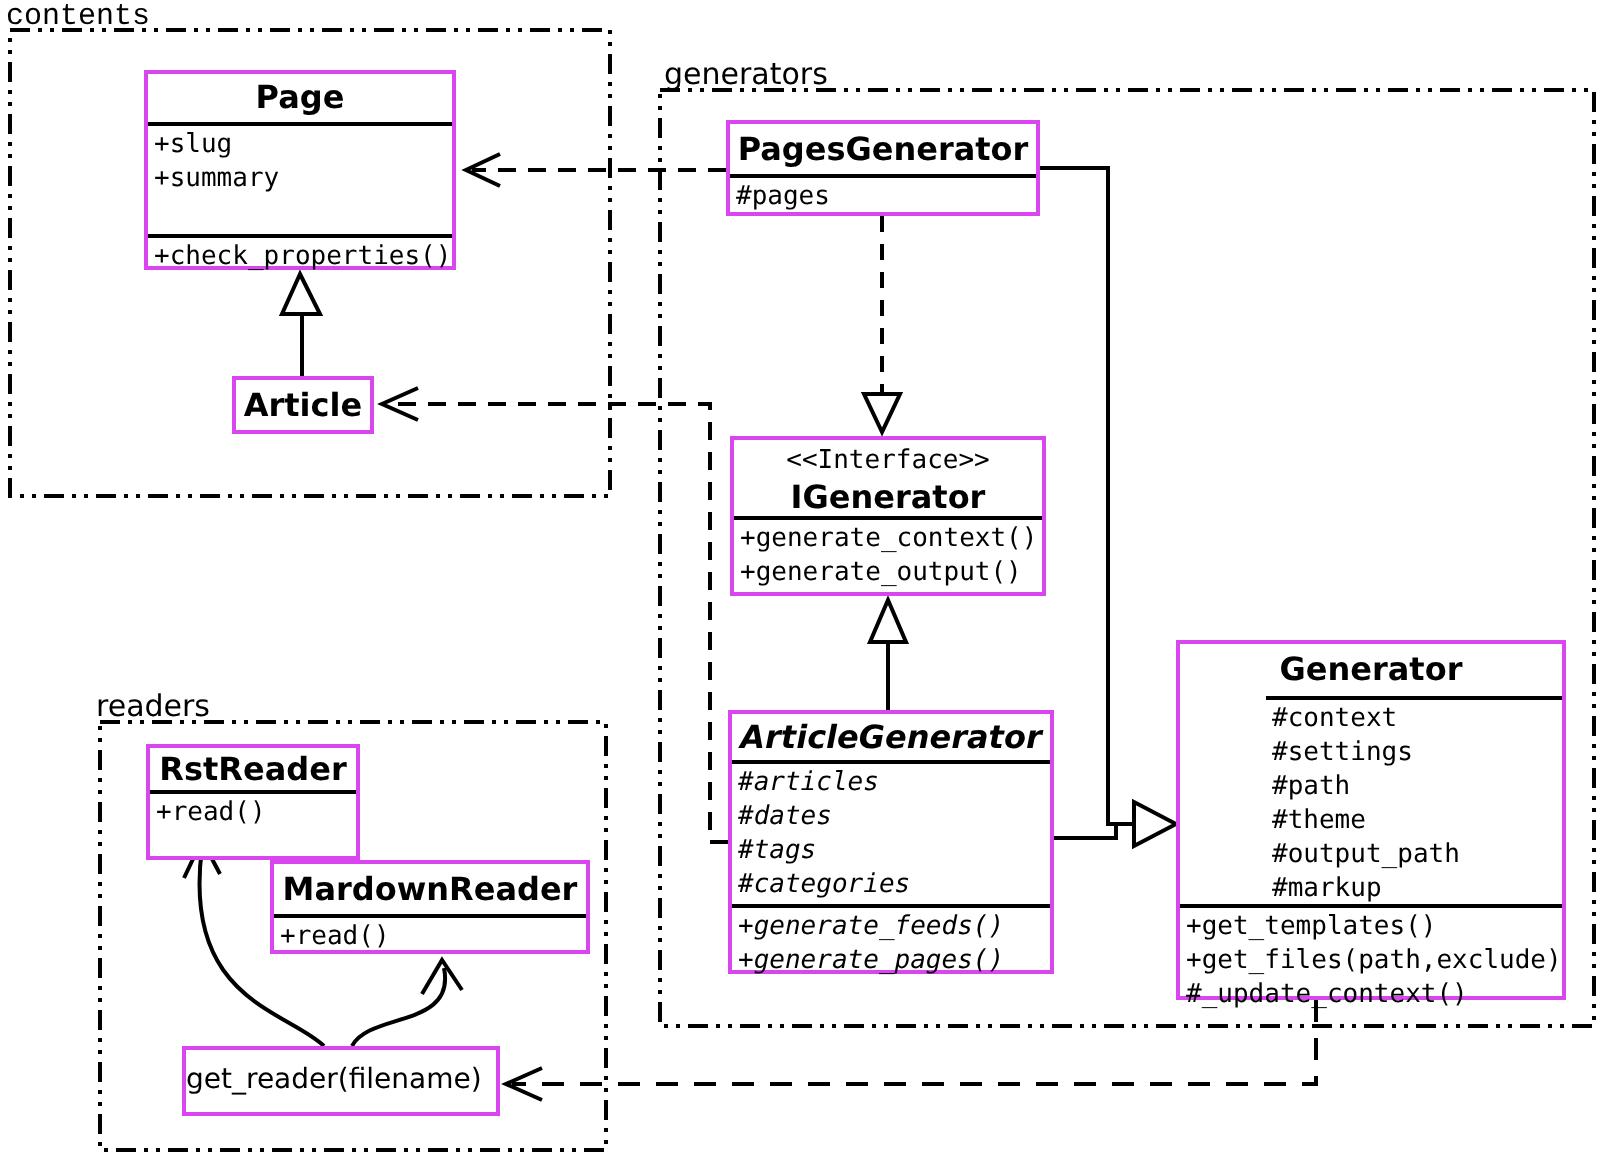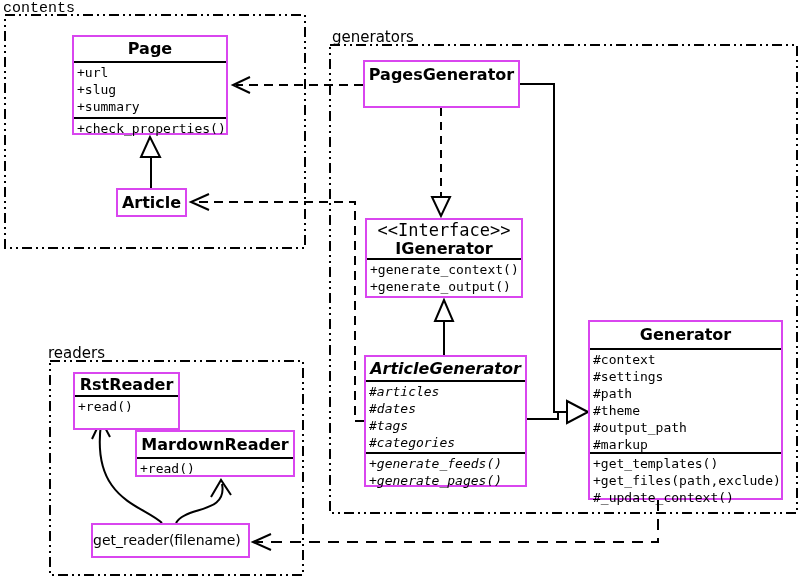--- a/index.html
+++ b/index.html
@@ -12,21 +12,21 @@
   .pkg-label { position:absolute; font-size:15px; color:#000; background:transparent; line-height:15px; }
 
   .uml-class {
     position:absolute; background:#fff; border:2px solid #d946ef; box-sizing:border-box;
   }
   .uml-title {
     font-weight:bold; text-align:center; font-size:16px; line-height:23px;
     white-space:nowrap; overflow:hidden;
   }
   .uml-stereotype {
-    font-family:"DejaVu Sans Mono", monospace; font-weight:normal; font-size:17px;
+    font-family:"DejaVu Sans Mono", monospace; font-weight:normal; font-size:13px;
     text-align:center; line-height:17px; padding-top:2px;
   }
   .uml-members {
     border-top:2px solid #000; font-family:"DejaVu Sans Mono", monospace;
     font-size:13px; padding:1px 3px; overflow:hidden;
   }
   .member-line { white-space:pre; line-height:17px; }
 
   
   #box-page              { left:72px;  top:35px;  width:156px; height:100px; }
@@ -35,21 +35,21 @@
   #box-article           { left:116px; top:188px; width:71px;  height:29px; }
   #box-article .uml-title{ line-height:25px; }
   #box-pages-generator   { left:363px; top:60px;  width:157px; height:48px; }
   #box-pages-generator .uml-title { line-height:25px;text-align:center; }
   #box-igenerator        { left:365px; top:218px; width:158px; height:80px; }
   #box-igenerator .uml-title { line-height:19px; }
   #box-article-generator { left:364px; top:355px; width:163px; height:132px;font-style:italic; }
   #box-article-generator .attrs { height:68px; }
   #box-generator         { left:588px; top:320px; width:195px; height:180px; }
   #box-generator .uml-title { line-height:26px; }
-  #box-generator .attrs  { height:100px; }
+  #box-generator .attrs  { height:100px;margin-left:43px; }
   #box-rst-reader        { left:73px;  top:372px; width:107px; height:58px; }
   #box-rst-reader .uml-title { line-height:21px; font-size:16px; }
   #box-mardown-reader    { left:135px; top:430px; width:160px; height:47px; }
   #box-mardown-reader .uml-title { line-height:25px; }
   #box-get-reader {
     left:91px; top:523px; width:159px; height:35px;
     text-align:left; font-size:14px; line-height:30px; white-space:nowrap;
   }
 </style>
 </head>
@@ -91,35 +91,37 @@
     <polyline points="211,497 221,480 231,495" fill="none" stroke="#000" stroke-width="2"></polyline>
   </svg>
 
   <div class="pkg-label" style="left:3px; top:1px;font-family:Liberation Mono, monospace;">contents</div>
   <div class="pkg-label" style="left:332px; top:30px;">generators</div>
   <div class="pkg-label" style="left:48px; top:346px;">readers</div>
 
   <div class="uml-class" id="box-page">
     <div class="uml-title">Page</div>
     <div class="uml-members attrs">
-      <div class="member-line">+url</div>
       <div class="member-line">+slug</div>
       <div class="member-line">+summary</div>
     </div>
     <div class="uml-members">
       <div class="member-line">+check_properties()</div>
     </div>
   </div>
 
   <div class="uml-class" id="box-article">
     <div class="uml-title">Article</div>
   </div>
 
   <div class="uml-class" id="box-pages-generator">
     <div class="uml-title">PagesGenerator</div>
+    <div class="uml-members">
+      <div class="member-line">#pages</div>
+    </div>
   </div>
 
   <div class="uml-class" id="box-igenerator">
     <div class="uml-stereotype">&lt;&lt;Interface&gt;&gt;</div>
     <div class="uml-title">IGenerator</div>
     <div class="uml-members">
       <div class="member-line">+generate_context()</div>
       <div class="member-line">+generate_output()</div>
     </div>
   </div>

